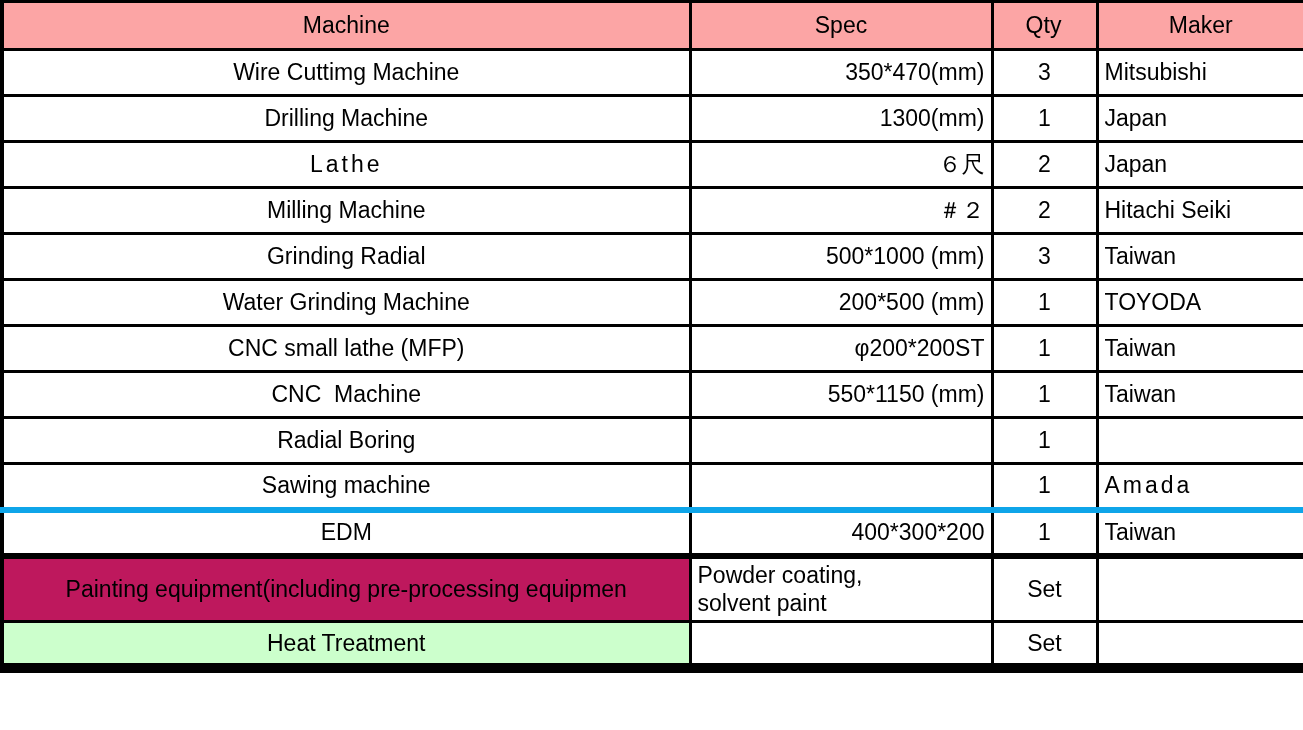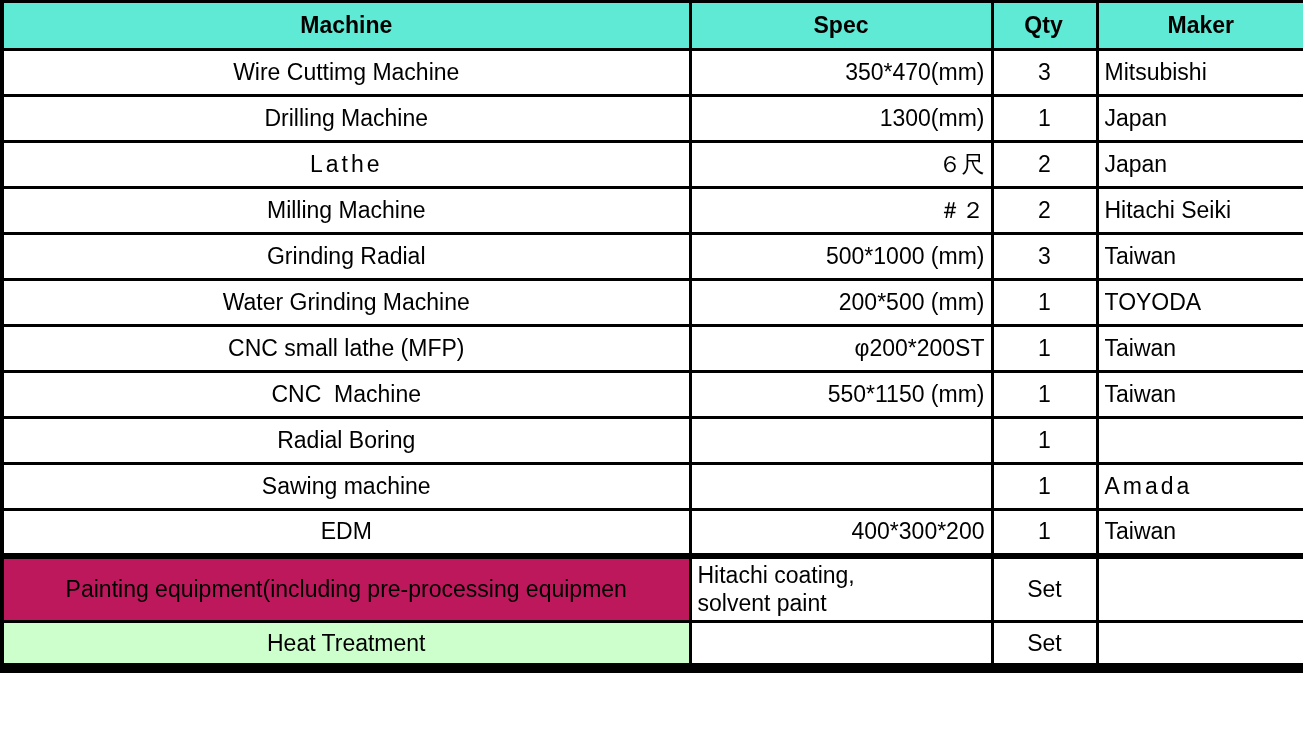--- a/index.html
+++ b/index.html
@@ -24,45 +24,45 @@
     overflow: hidden;
     vertical-align: middle;
     box-sizing: border-box;
   }
   
   .col-first  { border-left: 4px solid #000 !important; }
   .col-last   { border-right: 4px solid #000 !important; }
 
   
   thead th {
-    background: #5eead4;
+    background: #fca5a5;
     border-top: 8px solid #000;
     border-bottom: 5px solid #000;
-    font-weight: bold;
+    font-weight: normal;
     height: 48px;
     text-align: center;
   }
   thead th.qty-h { text-align: center; padding-left: 4px; }
 
   
   tr.data td { height: 46px; }
   td.machine { text-align: center; white-space: pre; }
   td.spec    { text-align: right; white-space: nowrap; }
   td.qty     { text-align: center; }
   td.maker   { text-align: left; white-space: nowrap; }
 
   td.serif-cell {
     font-family: "Liberation Serif", "DejaVu Serif", serif;
     font-weight: normal;
     letter-spacing: 3px;
     font-size: 24px;
   }
 
   
-  tr.edm-row td      { border-top: 2px solid #0ea5e9; }
+  tr.edm-row td      { border-top: 6px solid #0ea5e9; }
   tr.painting-row td { border-top: 6px solid #000; height: 66px; }
   tr.heat-row td     { height: 45px; }
   tr.sliver-row td   { border-top: 7px solid #000; height: 3px; padding: 0; }
 
   td.hl-yellow {
     background: #be185d;
     white-space: nowrap;
   }
   td.hl-green {
     background: #CCFFCC;
@@ -157,21 +157,21 @@
         <td class="maker col-last serif-cell">Amada</td>
       </tr>
       <tr class="data edm-row">
         <td class="machine col-first">EDM</td>
         <td class="spec">400*300*200</td>
         <td class="qty">1</td>
         <td class="maker col-last">Taiwan</td>
       </tr>
       <tr class="painting-row">
         <td class="machine col-first hl-yellow">Painting equipment(including pre-processing equipmen</td>
-        <td class="spec spec-multiline">Hitachi coating,
+        <td class="spec spec-multiline">Powder coating,
 solvent paint</td>
         <td class="qty">Set</td>
         <td class="maker col-last"></td>
       </tr>
       <tr class="heat-row">
         <td class="machine col-first hl-green">Heat Treatment</td>
         <td class="spec"></td>
         <td class="qty">Set</td>
         <td class="maker col-last"></td>
       </tr>

